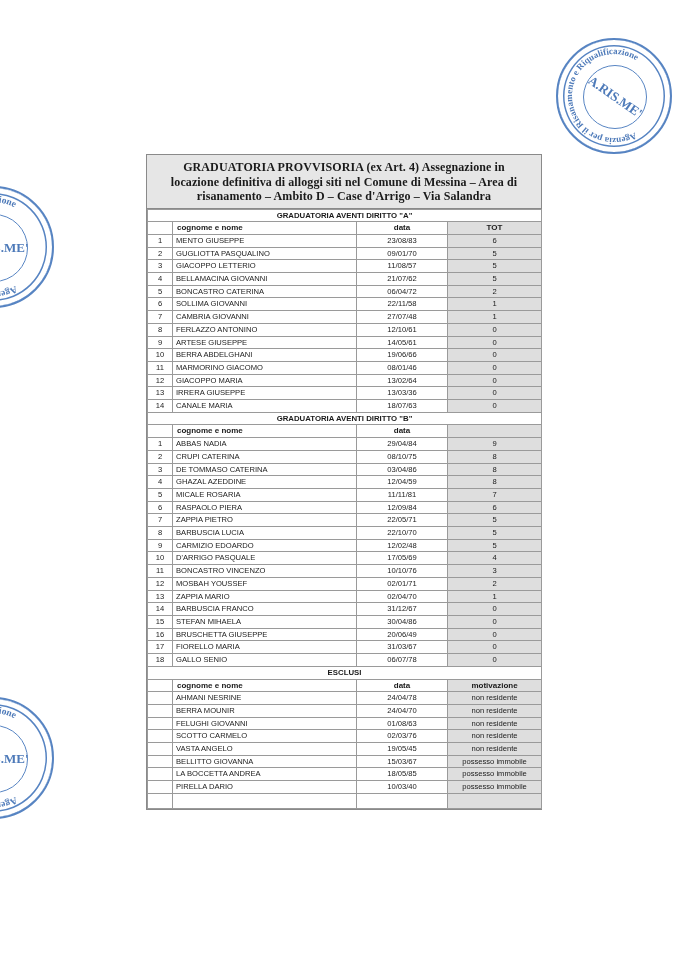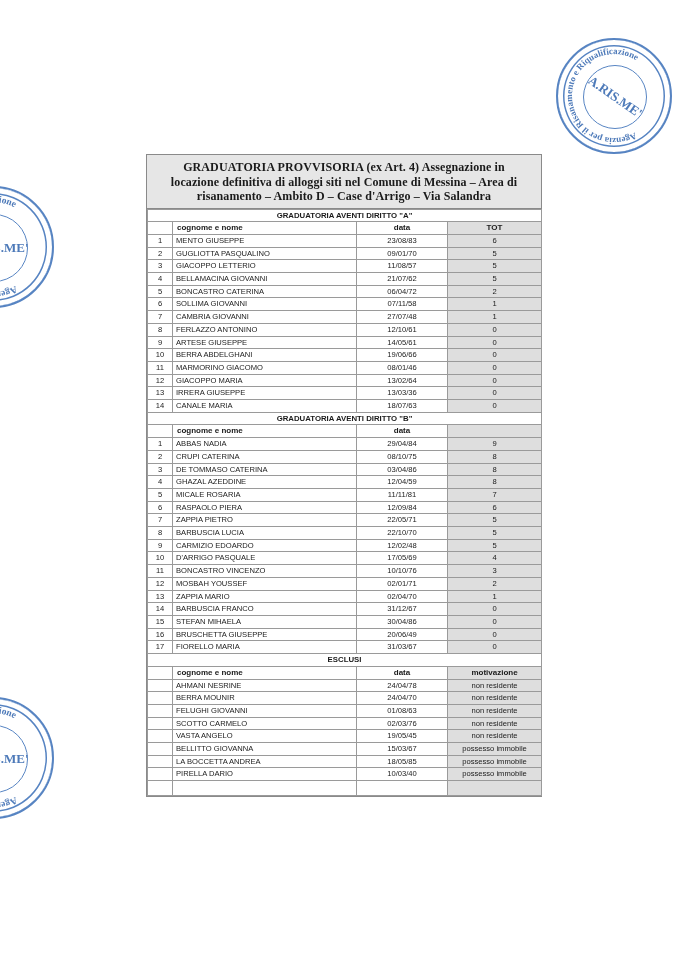--- a/index.html
+++ b/index.html
@@ -175,21 +175,21 @@
         </tr>
         <tr>
           <td class="idx">5</td>
           <td class="name">BONCASTRO CATERINA</td>
           <td class="date">06/04/72</td>
           <td class="val">2</td>
         </tr>
         <tr>
           <td class="idx">6</td>
           <td class="name">SOLLIMA GIOVANNI</td>
-          <td class="date">07/11/58</td>
+          <td class="date">22/11/58</td>
           <td class="val">1</td>
         </tr>
         <tr>
           <td class="idx">7</td>
           <td class="name">CAMBRIA GIOVANNI</td>
           <td class="date">27/07/48</td>
           <td class="val">1</td>
         </tr>
         <tr>
           <td class="idx">8</td>
@@ -339,20 +339,26 @@
           <td class="name">BRUSCHETTA GIUSEPPE</td>
           <td class="date">20/06/49</td>
           <td class="val">0</td>
         </tr>
         <tr>
           <td class="idx">17</td>
           <td class="name">FIORELLO MARIA</td>
           <td class="date">31/03/67</td>
           <td class="val">0</td>
         </tr>
+        <tr>
+          <td class="idx">18</td>
+          <td class="name">GALLO SENIO</td>
+          <td class="date">06/07/78</td>
+          <td class="val">0</td>
+        </tr>
       </tbody>
     <tbody id="tbody-x">
       <tr class="section">
         <td colspan="4">ESCLUSI</td>
       </tr>
       <tr class="colhead">
         <td class="idx"></td>
         <td class="name">cognome e nome</td>
         <td class="date">data</td>
         <td class="val">motivazione</td>

